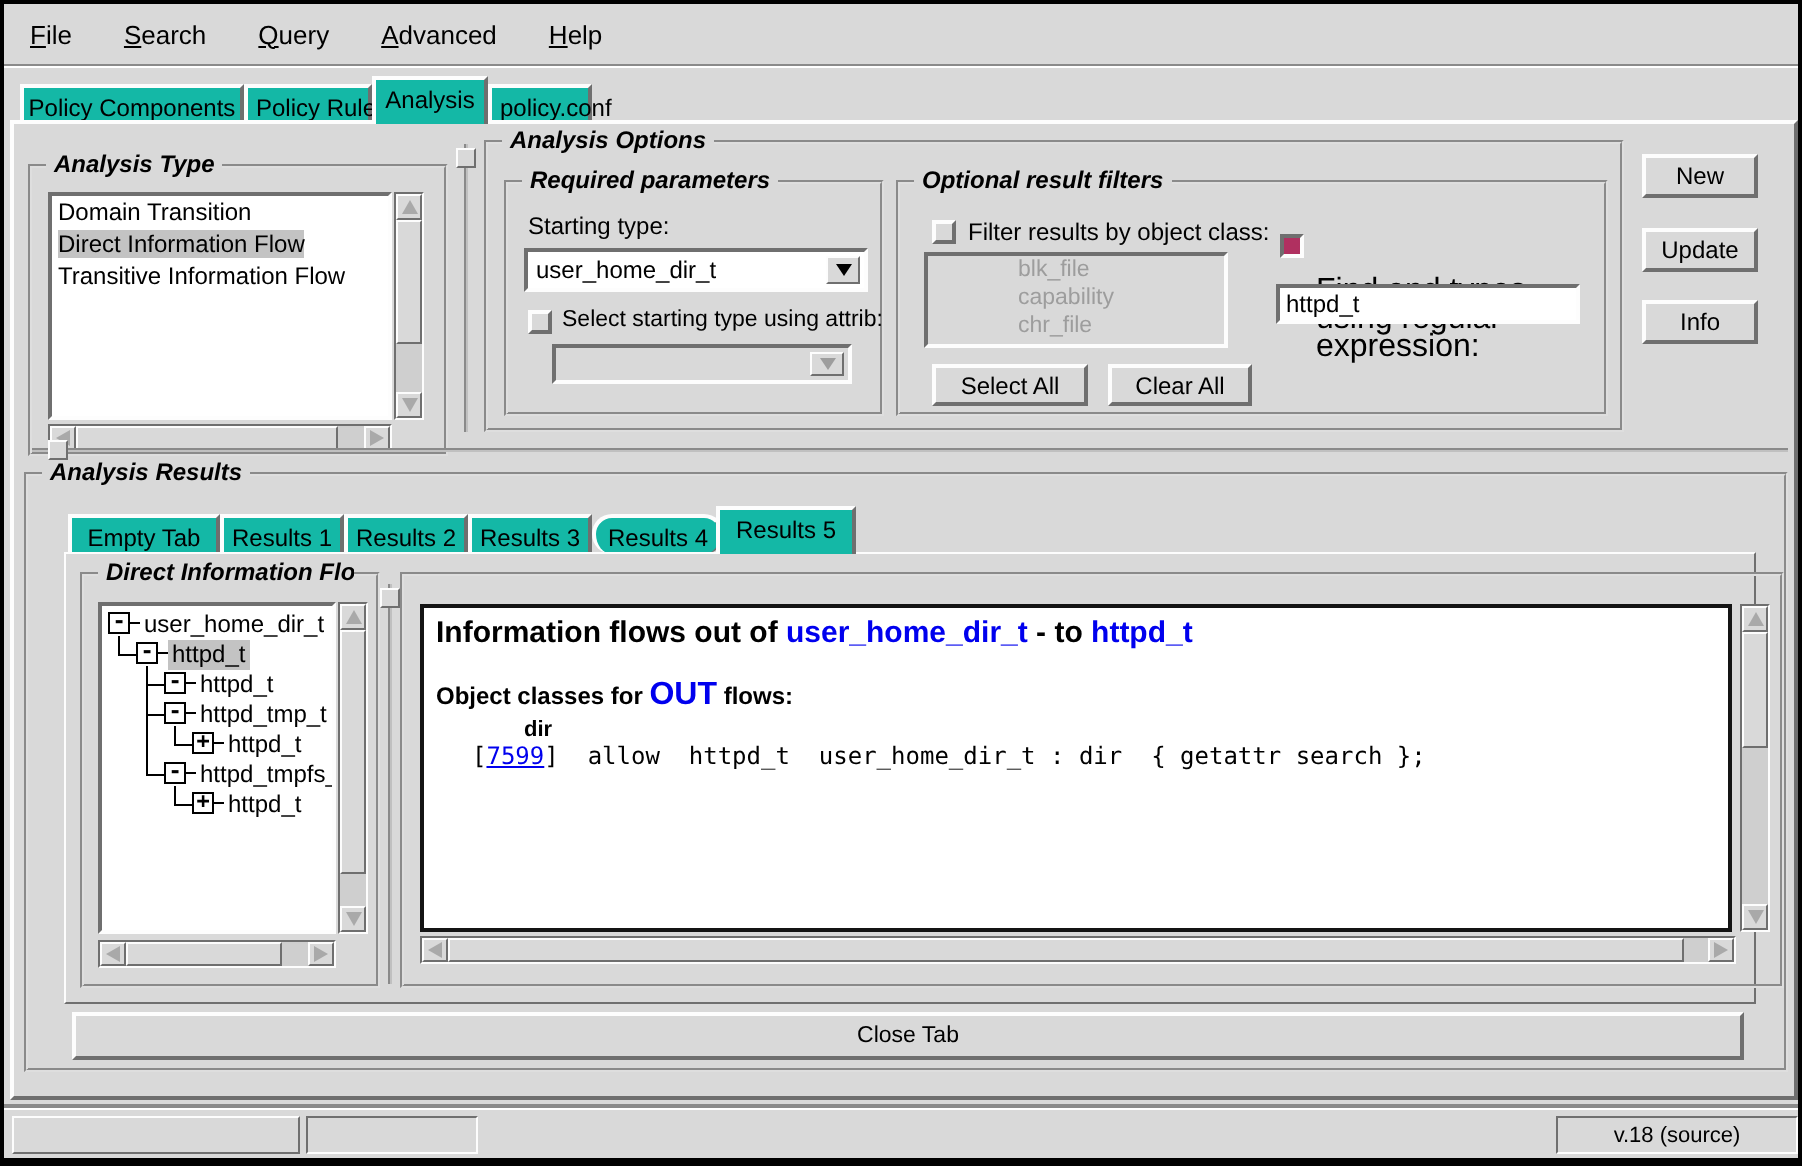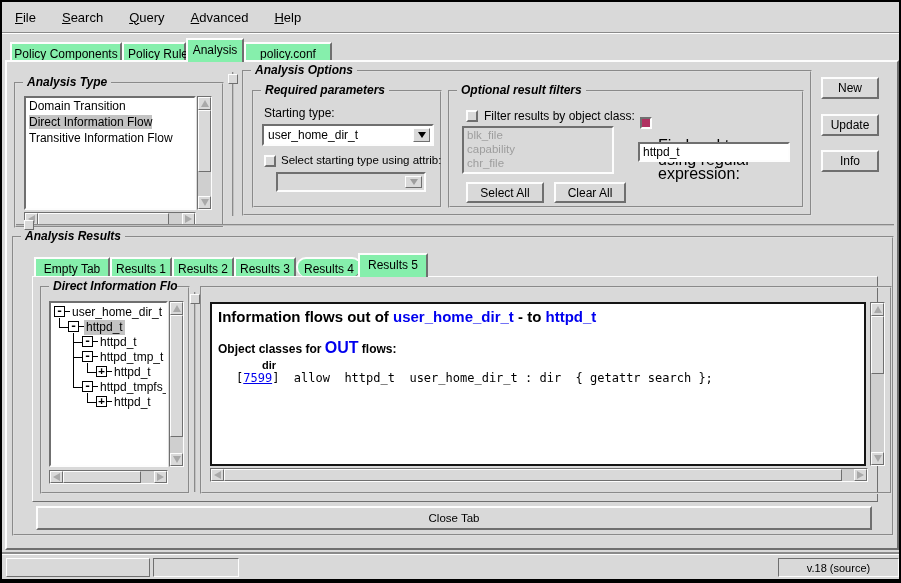--- a/index.html
+++ b/index.html
@@ -20,30 +20,30 @@
     font-style:italic; font-weight:bold; font-size:12px; white-space:nowrap;
   }
   
   .menubar { left:0; top:0; width:897px; height:30px; display:flex; align-items:center;
              box-shadow:0 1px 0 #8a8a8a, 0 2px 0 #fff; background:#d9d9d9; }
   .menu-item { padding:4px 13px; font-size:13px; cursor:default; }
   .menu-item span { display:inline-block; }
   .menu-item span::first-letter { text-decoration:underline; }
   
   .tab { position:absolute; border:2px solid; border-color:#fdfdfd #6f6f6f transparent #fdfdfd;
-         border-bottom:none; background:#86efac; font-size:12px; text-align:center;
+         border-bottom:none; background:#14b8a6; font-size:12px; text-align:center;
          padding-top:3px; white-space:nowrap; }
   
   .btn { display:flex; align-items:center; justify-content:center;
          font-size:12px; cursor:default; }
   
   .white { background:#fff; }
   .lb-item { font-size:12px; padding:1px 3px; white-space:nowrap; }
   .lb-sel  { background:#c3c3c3; }
-  .disabled-text { color:#9d9d9d; }
+  .disabled-text { color:#9d9d9d;margin-left:42px; }
   
   .trough { background:#cfcfcf; }
   .sb-arrow { position:absolute; display:flex; align-items:center; justify-content:center; }
   .tri-up    { width:0;height:0;border-left:4px solid transparent;border-right:4px solid transparent;border-bottom:7px solid #a9a9a9; }
   .tri-down  { width:0;height:0;border-left:4px solid transparent;border-right:4px solid transparent;border-top:7px solid #a9a9a9; }
   .tri-left  { width:0;height:0;border-top:4px solid transparent;border-bottom:4px solid transparent;border-right:7px solid #a9a9a9; }
   .tri-right { width:0;height:0;border-top:4px solid transparent;border-bottom:4px solid transparent;border-left:7px solid #a9a9a9; }
   .tri-down-sm { width:0;height:0;border-left:4px solid transparent;border-right:4px solid transparent;border-top:6px solid #000; }
   .tri-down-dis { width:0;height:0;border-left:4px solid transparent;border-right:4px solid transparent;border-top:6px solid #9d9d9d; }
   
@@ -76,21 +76,21 @@
     <div class="menu-item"><span>File</span></div>
     <div class="menu-item"><span>Search</span></div>
     <div class="menu-item"><span>Query</span></div>
     <div class="menu-item"><span>Advanced</span></div>
     <div class="menu-item"><span>Help</span></div>
   </div>
 
   <div class="tab" style="left:8px;  top:40px; width:112px; height:20px; z-index:1;"><span>Policy Components</span></div>
   <div class="tab" style="left:120px; top:40px; width:64px; height:20px; z-index:1; padding-left:4px; padding-right:4px;"><span>Policy Rules</span></div>
   <div class="tab" style="left:184px; top:36px; width:58px; height:24px; z-index:3;"><span>Analysis</span></div>
-  <div class="tab" style="left:242px; top:40px; width:88px; height:20px; z-index:1; padding-left:4px; padding-right:4px;"><span>policy.conf</span></div>
+  <div class="tab" style="left:242px; top:40px; width:52px; height:20px; z-index:1; padding-left:4px; padding-right:4px;"><span>policy.conf</span></div>
 
   <div class="abs raised" style="left:3px; top:58px; width:894px; height:490px; z-index:2;"></div>
 
   <div class="abs groove" style="left:12px; top:80px; width:210px; height:146px; z-index:4;">
     <span class="lf-title">Analysis Type</span>
     <div class="abs sunken white" style="left:8px; top:12px; width:172px; height:114px; overflow:hidden;">
       <div class="lb-item">Domain Transition</div>
       <div class="lb-item"><span class="lb-sel">Direct Information Flow</span></div>
       <div class="lb-item">Transitive Information Flow</div>
     </div>

